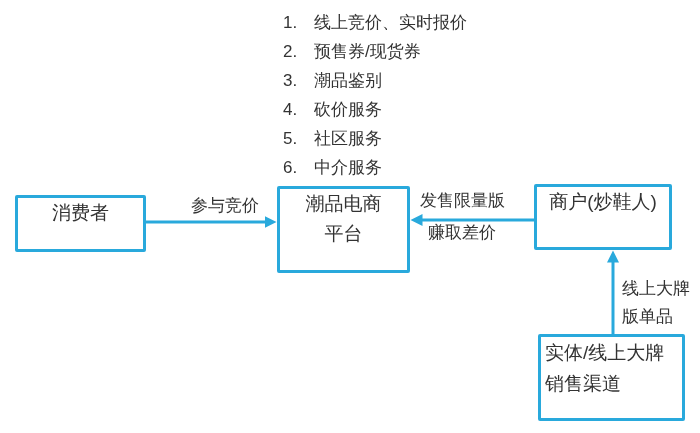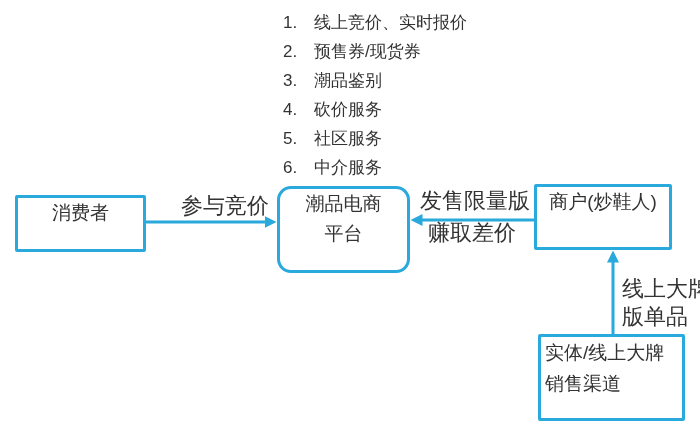--- a/index.html
+++ b/index.html
@@ -45,21 +45,21 @@
     border-radius: 2px;
     background: var(--background);
     display: flex;
     flex-direction: column;
     align-items: center;
     font-size: 19px;
     line-height: 30px;
     text-align: center;
   }
   #node-consumer { left: 15px;  top: 195px; width: 131px; height: 57px; }
-  #node-platform { left: 277px; top: 186px; width: 133px; height: 87px; border-radius: 14px; }
+  #node-platform { left: 277px; top: 186px; width: 133px; height: 87px; }
   #node-merchant { left: 534px; top: 184px; width: 138px; height: 66px; }
   #node-channel  {
     left: 538px; top: 334px; width: 147px; height: 87px;
     align-items: flex-start;
     padding-left: 4px;
     text-align: left;
     line-height: 31px;
   }
   
   .edges {
@@ -72,21 +72,21 @@
   .edges line {
     stroke: var(--accent);
     stroke-width: 3;
   }
   .edges .head {
     fill: var(--accent);
   }
   
   .edge-label {
     position: absolute;
-    font-size: 22px;
+    font-size: 17px;
     line-height: 20px;
     white-space: nowrap;
   }
   #label-bid   { left: 172px; top: 196px; width: 106px; text-align: center; }
   #label-sell1 { left: 420px; top: 191px; }
   #label-sell2 { left: 428px; top: 223px; }
   #label-grab1 { left: 622px; top: 279px; }
   #label-grab2 { left: 622px; top: 307px; }
 </style>
 </head>

